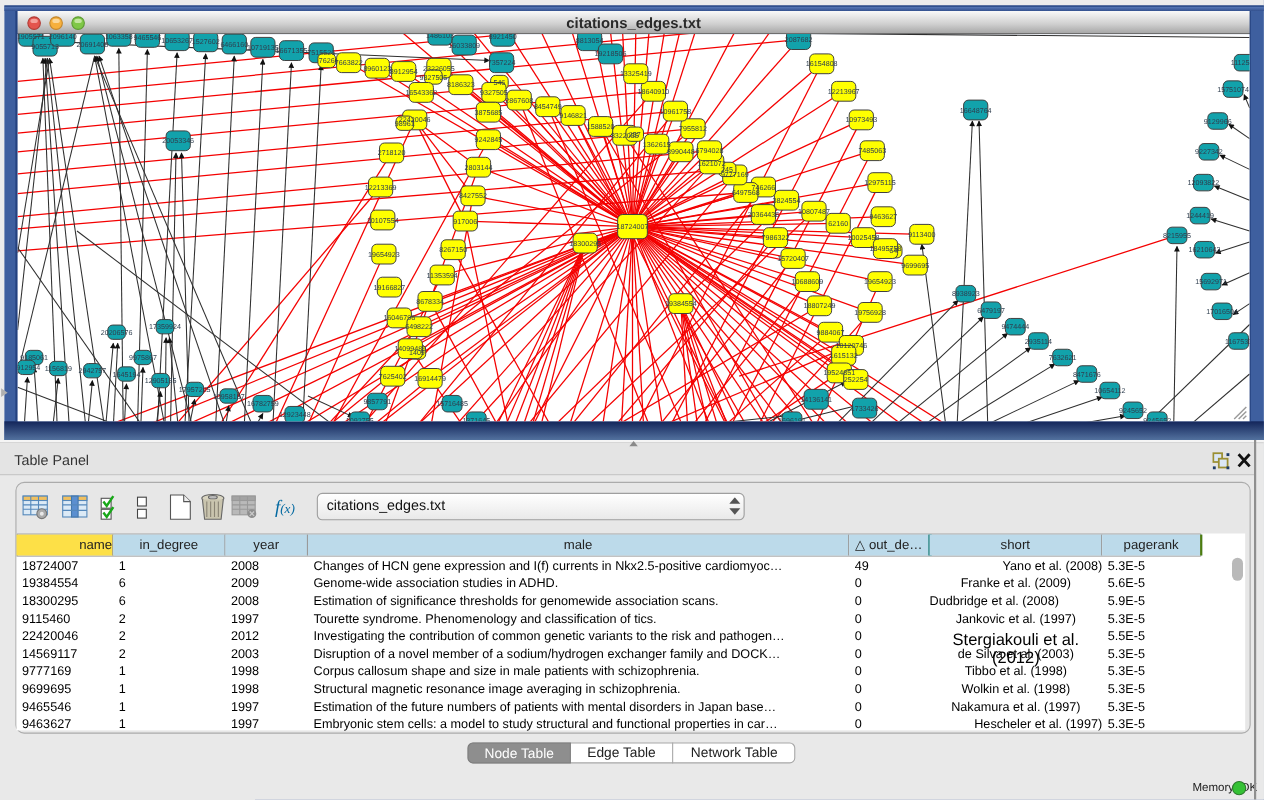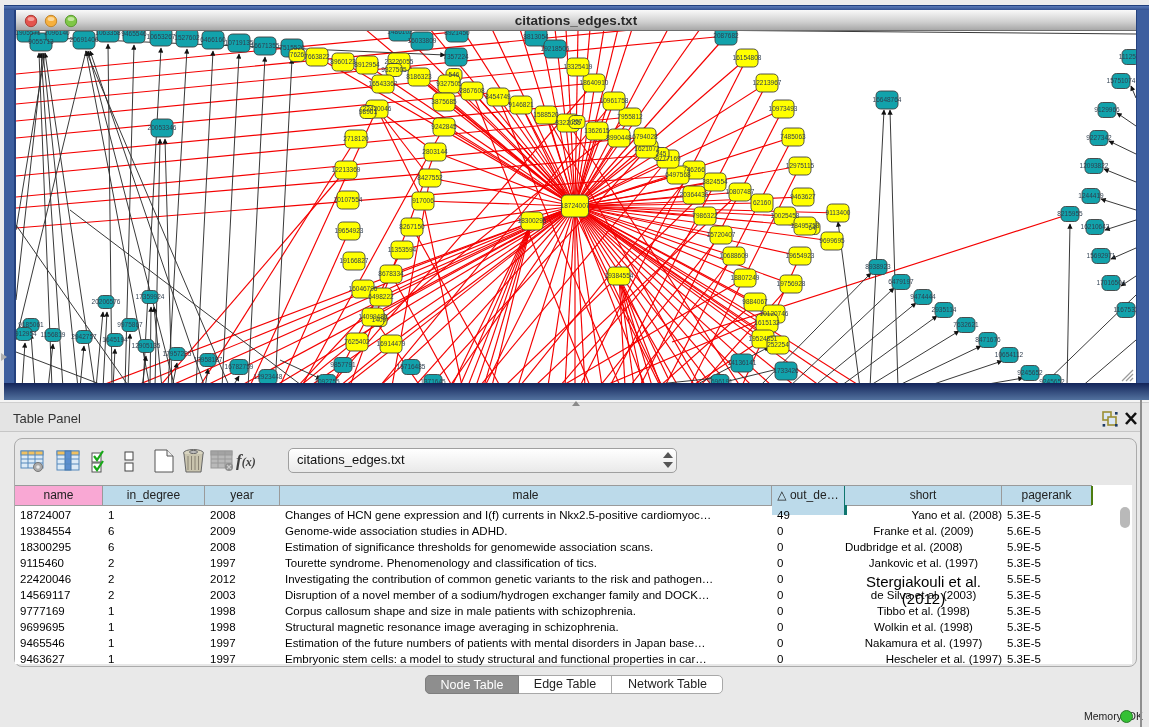--- a/index.html
+++ b/index.html
@@ -615,36 +615,36 @@
  <path d="M2 6 L4 24 L19 24 L21 6" fill="#c9c4ae" stroke="#666"></path>
  <path d="M6 8 V22 M9.5 8 V22 M13 8 V22 M16.5 8 V22" stroke="#8a8474" fill="none"></path>
 </svg>
 <svg style="position:absolute;left:210px;top:450px" width="25" height="23">
  <rect x="1" y="1" width="21" height="17" fill="#b9b9b9" stroke="#999"></rect>
  <rect x="1" y="1" width="21" height="4" fill="#a3a3a3" stroke="#999"></rect>
  <path d="M8 1 V18 M15 1 V18 M1 9 H22 M1 13 H22" stroke="#999" stroke-width="1" fill="none"></path>
  <circle cx="19" cy="17" r="4" fill="#8e8e8e"></circle>
  <path d="M17 15 L21 19 M21 15 L17 19" stroke="#c9c9c9" stroke-width="1.2"></path>
 </svg>
-<div style="position:absolute;left:236px;top:451px;font-family:'Liberation Serif',serif;font-style:italic;font-weight:bold;font-size:17px;color:#404040">f<span style="font-size:12px">(x)</span></div>
+<div style="position:absolute;left:250px;top:451px;font-family:'Liberation Serif',serif;font-style:italic;font-weight:normal;font-size:17px;color:#0369a1">f<span style="font-size:12px">(x)</span></div>
 
 <div class="abs" style="left:288px;top:448px;width:389px;height:25px;background:linear-gradient(#ffffff,#e9e9e9);border:1px solid #9f9f9f;border-radius:5px;box-sizing:border-box"></div>
 <div class="abs" style="left:297px;top:452px;font-size:13px;color:#111">citations_edges.txt</div>
 <svg class="abs" style="left:662px;top:452px" width="12" height="17">
  <path d="M6 0 L11 6 L1 6 Z" fill="#555"></path>
  <path d="M6 16 L11 10 L1 10 Z" fill="#555"></path>
 </svg>
 
 <div class="abs" style="left:15px;top:485px;width:1117px;height:179px;background:#fff"></div>
 <div style="position:absolute;left:15px;top:485px;width:1077px;height:21px;border:1px solid #9a9a9a;box-sizing:border-box"></div>
-<div style="position:absolute;left:15px;top:486px;width:87px;height:19px;background:#f9a8d4;border-right:1px solid #9a9a9a;text-align:center;font-size:12px;line-height:19px;color:#222">name</div>
+<div style="position:absolute;left:15px;top:486px;width:87px;height:19px;background:#fde047;border-right:1px solid #9a9a9a;text-align:right;font-size:12px;line-height:19px;color:#222">name</div>
 <div style="position:absolute;left:103px;top:486px;width:101px;height:19px;background:#bcdaea;border-right:1px solid #9a9a9a;text-align:center;font-size:12px;line-height:19px;color:#222">in_degree</div>
 <div style="position:absolute;left:205px;top:486px;width:74px;height:19px;background:#bcdaea;border-right:1px solid #9a9a9a;text-align:center;font-size:12px;line-height:19px;color:#222">year</div>
 <div style="position:absolute;left:280px;top:486px;width:491px;height:19px;background:#bcdaea;border-right:1px solid #9a9a9a;text-align:center;font-size:12px;line-height:19px;color:#222">male</div>
-<div style="position:absolute;left:772px;top:486px;width:72px;height:29px;background:#bcdaea;border-right:3px solid #0f766e;text-align:center;font-size:12px;line-height:19px;color:#222">△ out_de…</div>
+<div style="position:absolute;left:772px;top:486px;width:72px;height:19px;background:#bcdaea;border-right:3px solid #0f766e;text-align:center;font-size:12px;line-height:19px;color:#222">△ out_de…</div>
 <div style="position:absolute;left:845px;top:486px;width:156px;height:19px;background:#bcdaea;border-right:1px solid #9a9a9a;text-align:center;font-size:12px;line-height:19px;color:#222">short</div>
 <div style="position:absolute;left:1002px;top:486px;width:89px;height:19px;background:#bcdaea;border-right:2px solid #4d7c0f;text-align:center;font-size:12px;line-height:19px;color:#222">pagerank</div>
 <div style="position:absolute;left:20px;top:509px;font-size:11.5px;color:#000">18724007</div>
 <div style="position:absolute;left:108px;top:509px;font-size:11.5px;color:#000">1</div>
 <div style="position:absolute;left:210px;top:509px;font-size:11.5px;color:#000">2008</div>
 <div style="position:absolute;left:285px;top:509px;width:486px;font-size:11.5px;color:#000;white-space:nowrap;overflow:hidden">Changes of HCN gene expression and I(f) currents in Nkx2.5-positive cardiomyoc…</div>
 <div style="position:absolute;left:777px;top:509px;font-size:11.5px;color:#000">49</div>
 <div style="position:absolute;left:845px;top:509px;width:157px;font-size:11.5px;color:#000;text-align:right">Yano et al. (2008)</div>
 <div style="position:absolute;left:1007px;top:509px;font-size:11.5px;color:#000">5.3E-5</div>
 <div style="position:absolute;left:20px;top:525px;font-size:11.5px;color:#000">19384554</div>

